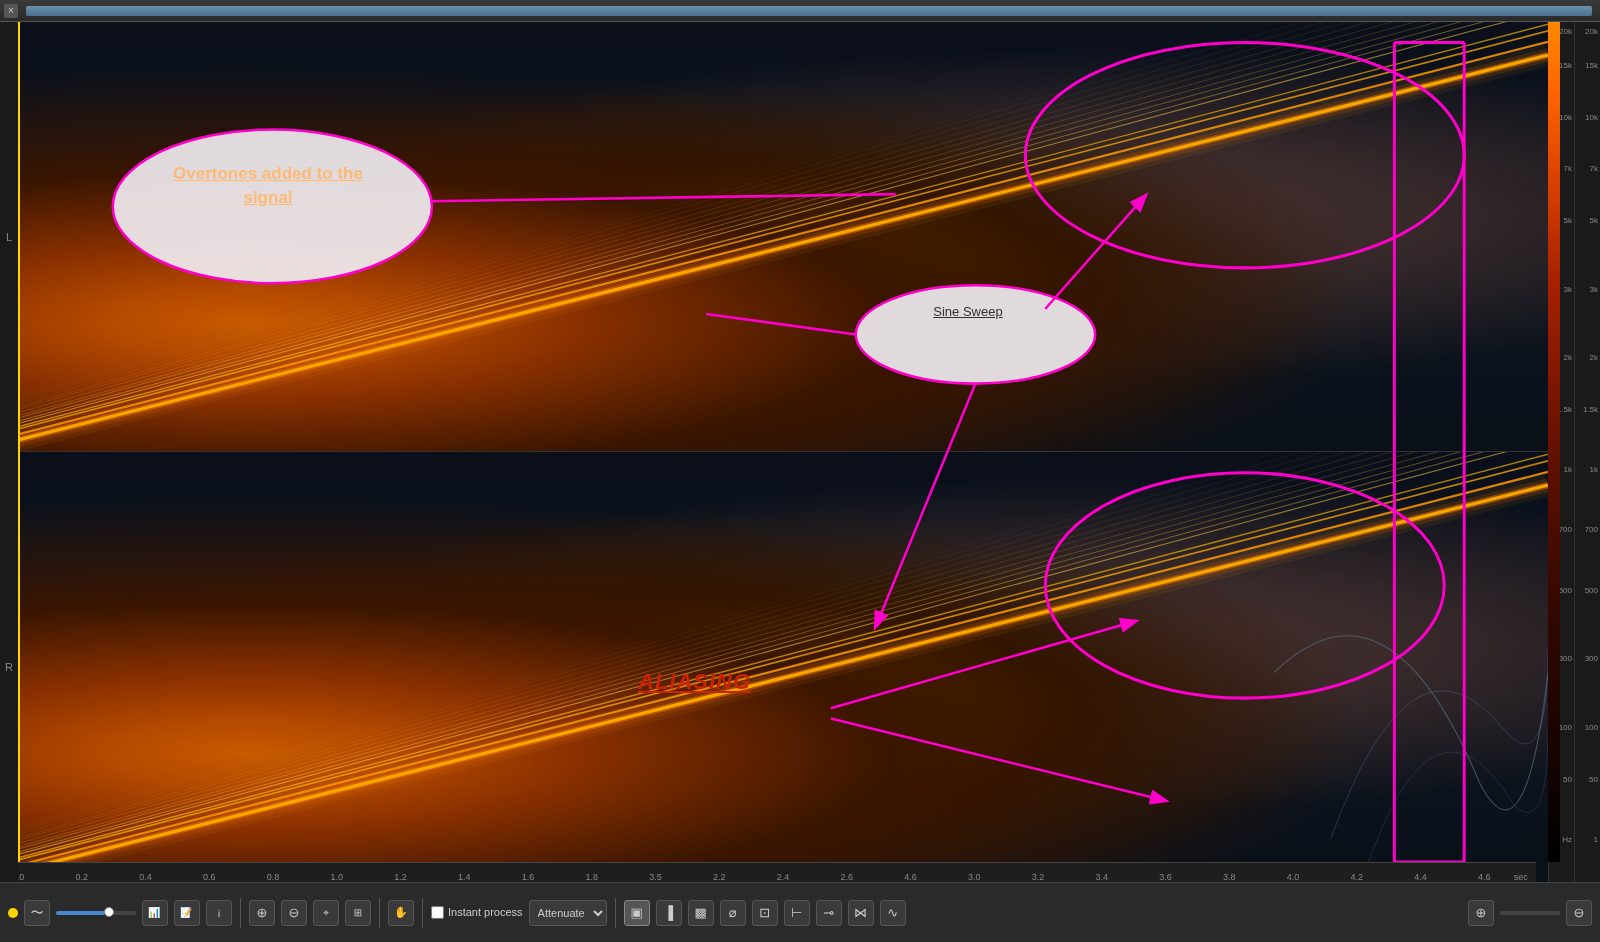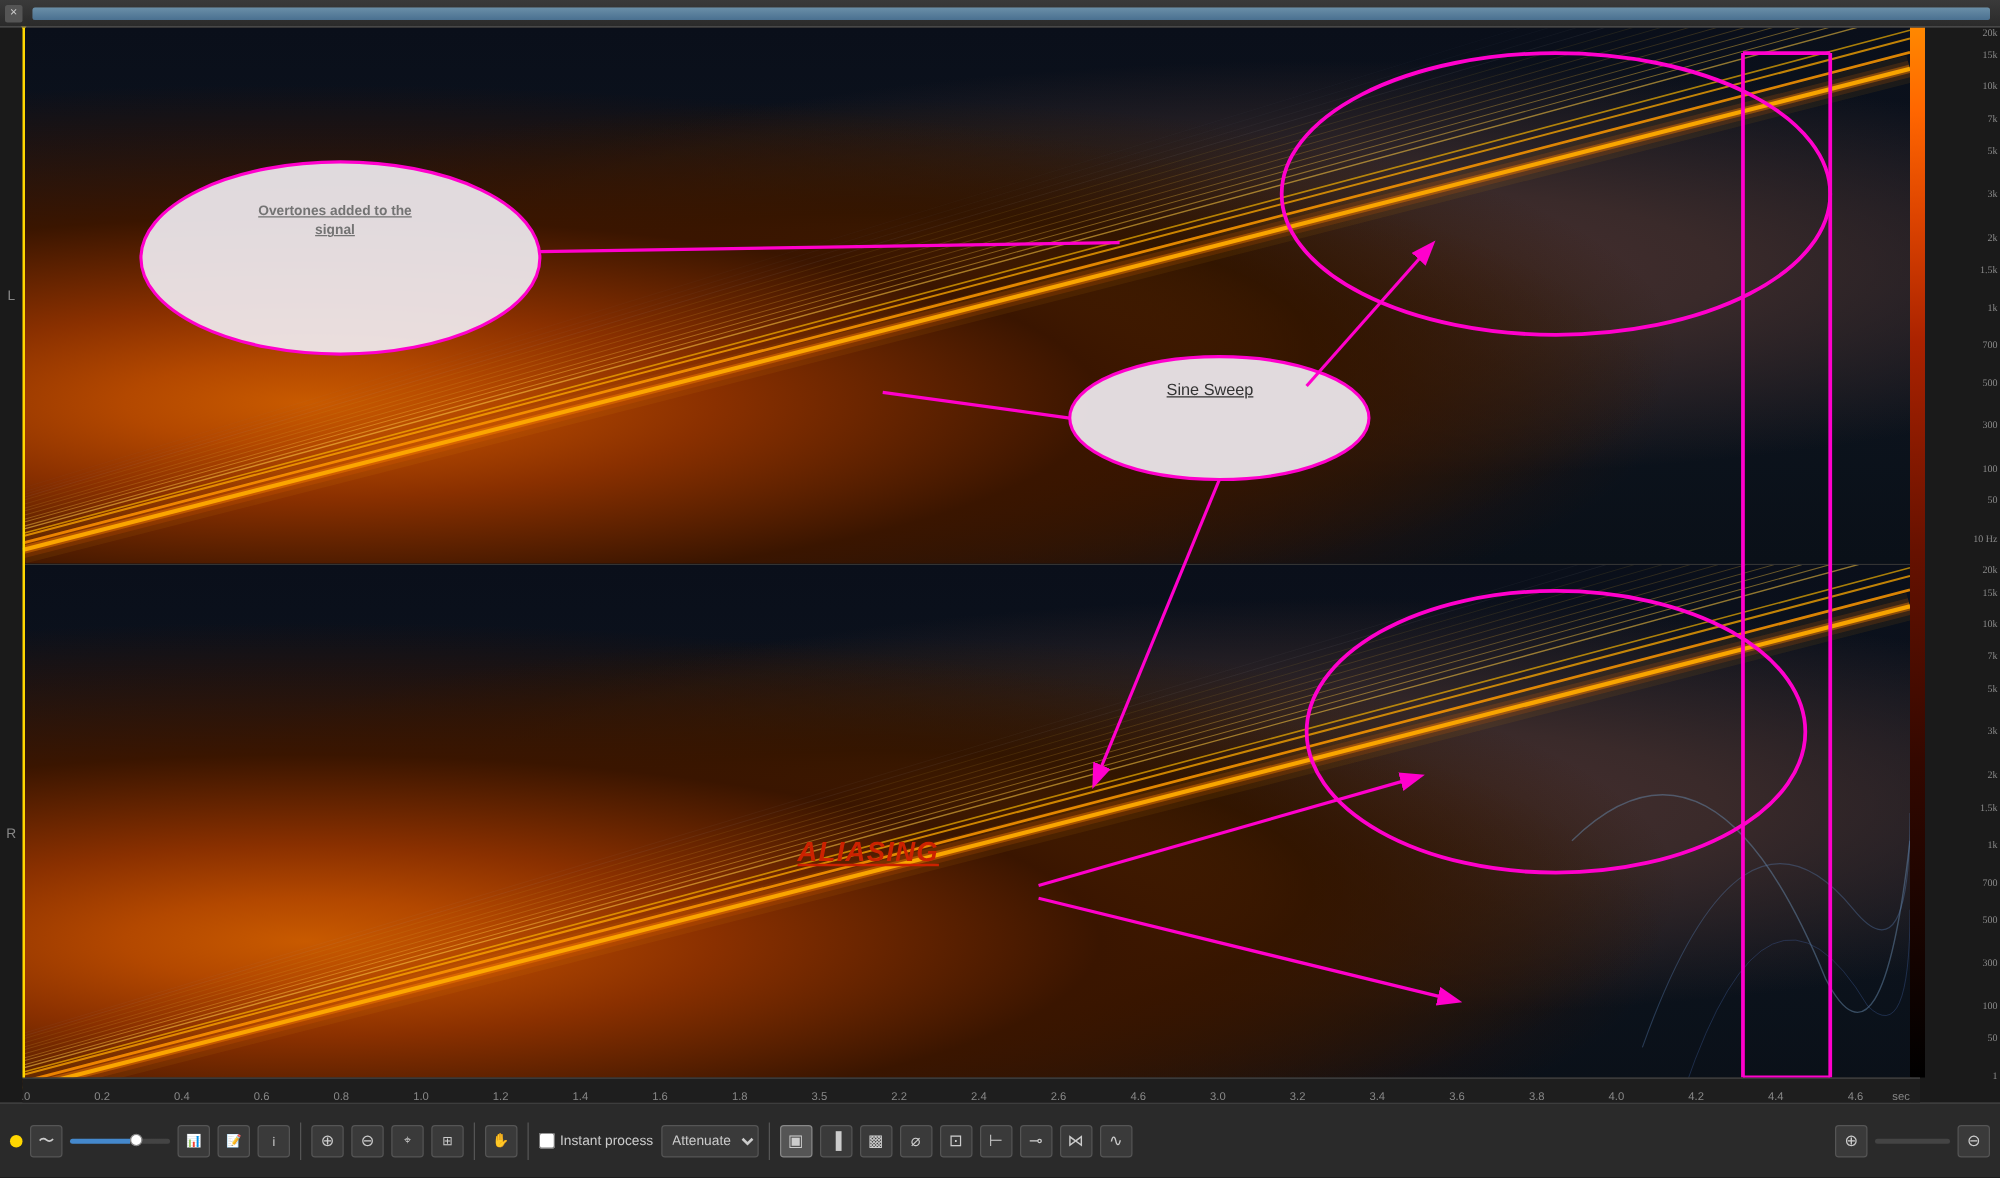--- a/index.html
+++ b/index.html
@@ -194,21 +194,20 @@
       top: -4px;
       width: 10px;
       height: 10px;
       background: #fff;
       border-radius: 50%;
       border: 1px solid #888;
     }
 
     .checkbox-wrap {
       display: flex;
-      align-items: center;
       gap: 4px;
       color: #ccc;
       font-size: 11px;
     }
 
     .checkbox-wrap input { cursor: pointer; }
 
     
     #time-ruler {
       position: absolute;
@@ -280,25 +279,24 @@
     .zoom-slider {
       width: 60px;
       height: 4px;
       background: #444;
       border-radius: 2px;
       display: inline-block;
       vertical-align: middle;
     }
 
     #right-col {
-      width: 72px;
-      position: relative;
-      display: flex;
-      flex-direction: column;
-      font-family: Liberation Serif, serif;
+      width: 52px;
+      position: relative;
+      display: flex;
+      flex-direction: row;
     }
 
     .scale-half {
       flex: 1;
       position: relative;
       border-left: 1px solid #333;
     }
   </style>
 </head>
 <body>
@@ -489,21 +487,21 @@
   <line x1="960" y1="353" x2="860" y2="590" stroke="#ff00cc" stroke-width="2.5" marker-end="url(#arrow-magenta)"></line>
 
   <defs>
     <marker id="arrow-magenta" markerWidth="8" markerHeight="8" refX="6" refY="3" orient="auto">
       <path d="M0,0 L0,6 L8,3 z" fill="#ff00cc"></path>
     </marker>
   </defs>
 </svg>
 
 <div style="position:absolute;top:calc(22px + 140px);left:calc(18px + 130px);
-  width:240px;text-align:center;color:#737373;font-size:11px;font-weight:bold;
+  width:240px;text-align:center;color:#fdba74;font-size:17px;font-weight:bold;
   line-height:1.4;pointer-events:none;z-index:10;text-decoration:underline;">Overtones added to the<br>signal</div>
 
 <div style="position:absolute;top:calc(22px + 282px);left:calc(18px + 850px);
   width:200px;text-align:center;color:#333;font-size:13px;font-weight:500;
   pointer-events:none;z-index:10;text-decoration:underline;">Sine Sweep</div>
 
 <div style="position:absolute;top:calc(22px + 647px);left:calc(18px + 620px);
   color:#cc2200;font-size:22px;font-weight:bold;font-style:italic;
   pointer-events:none;z-index:10;text-decoration:underline;letter-spacing:1px;">ALIASING</div>
 

